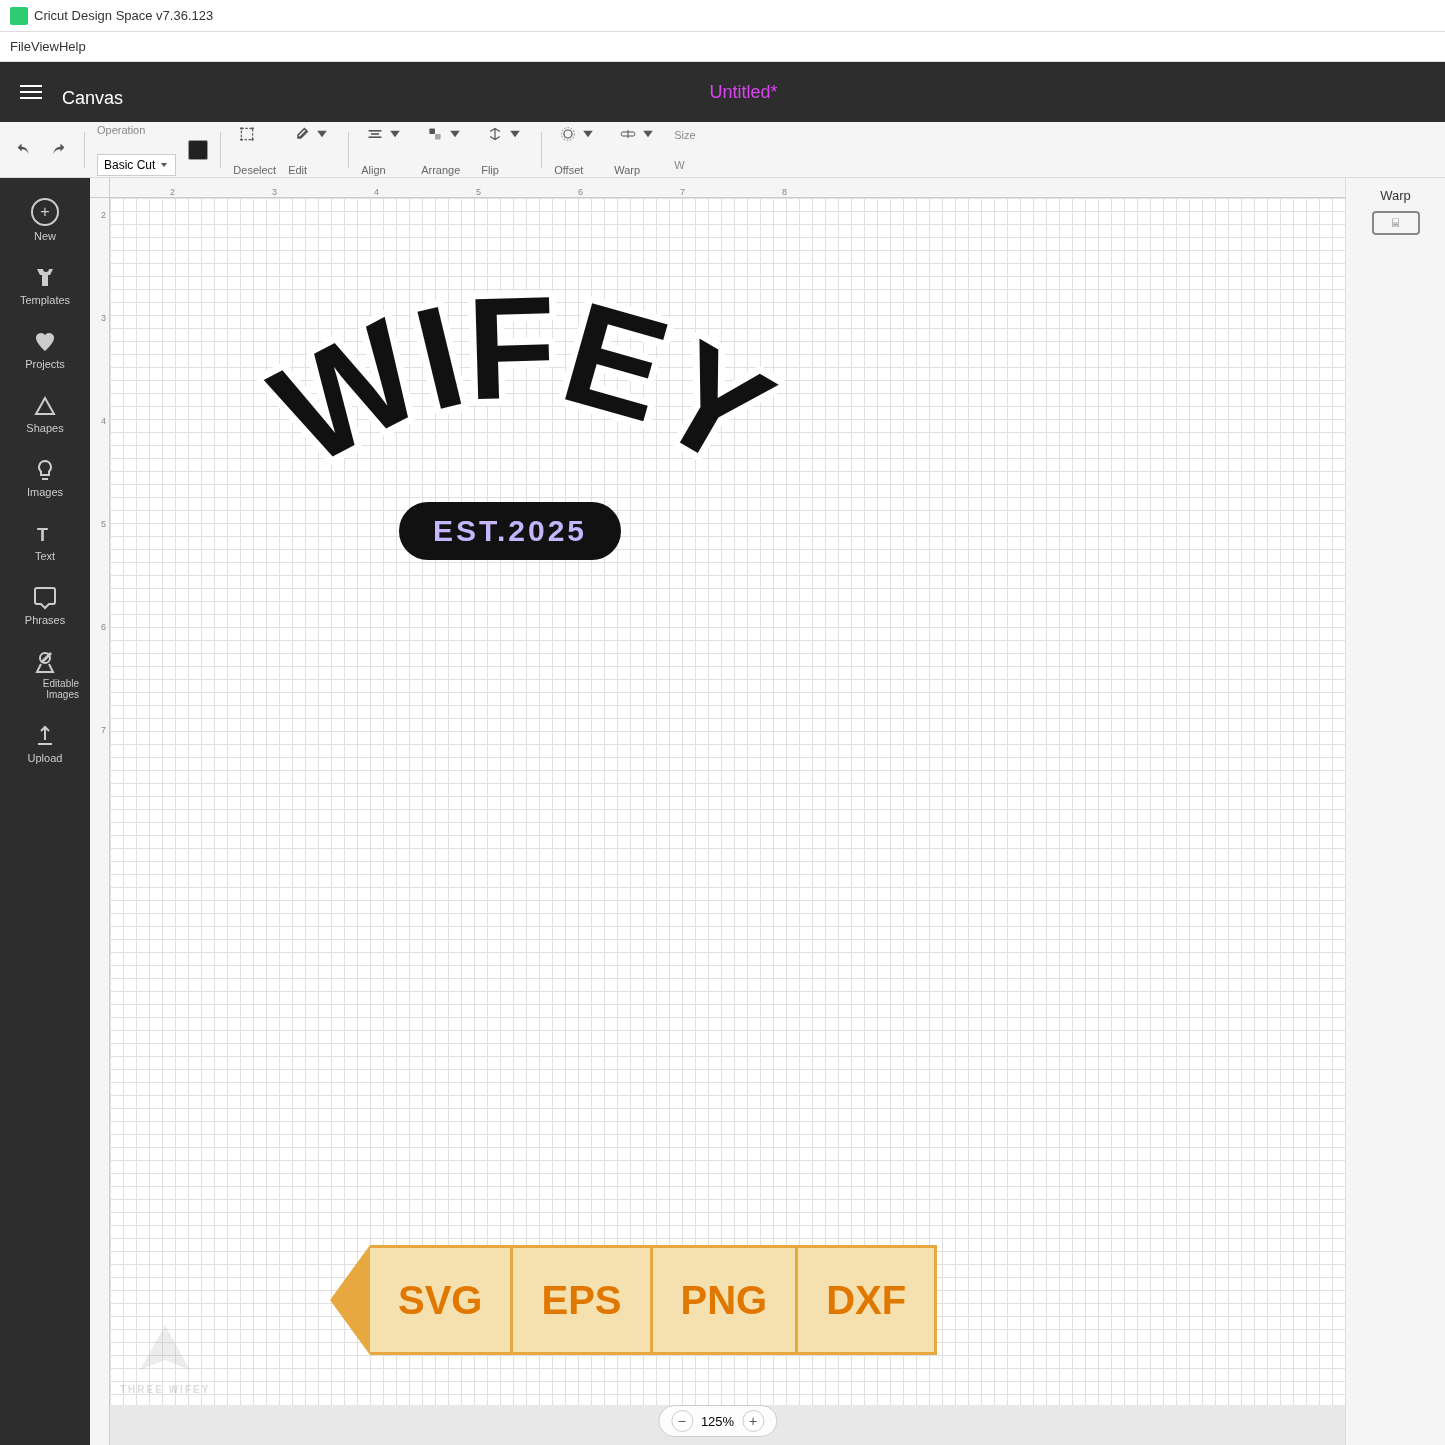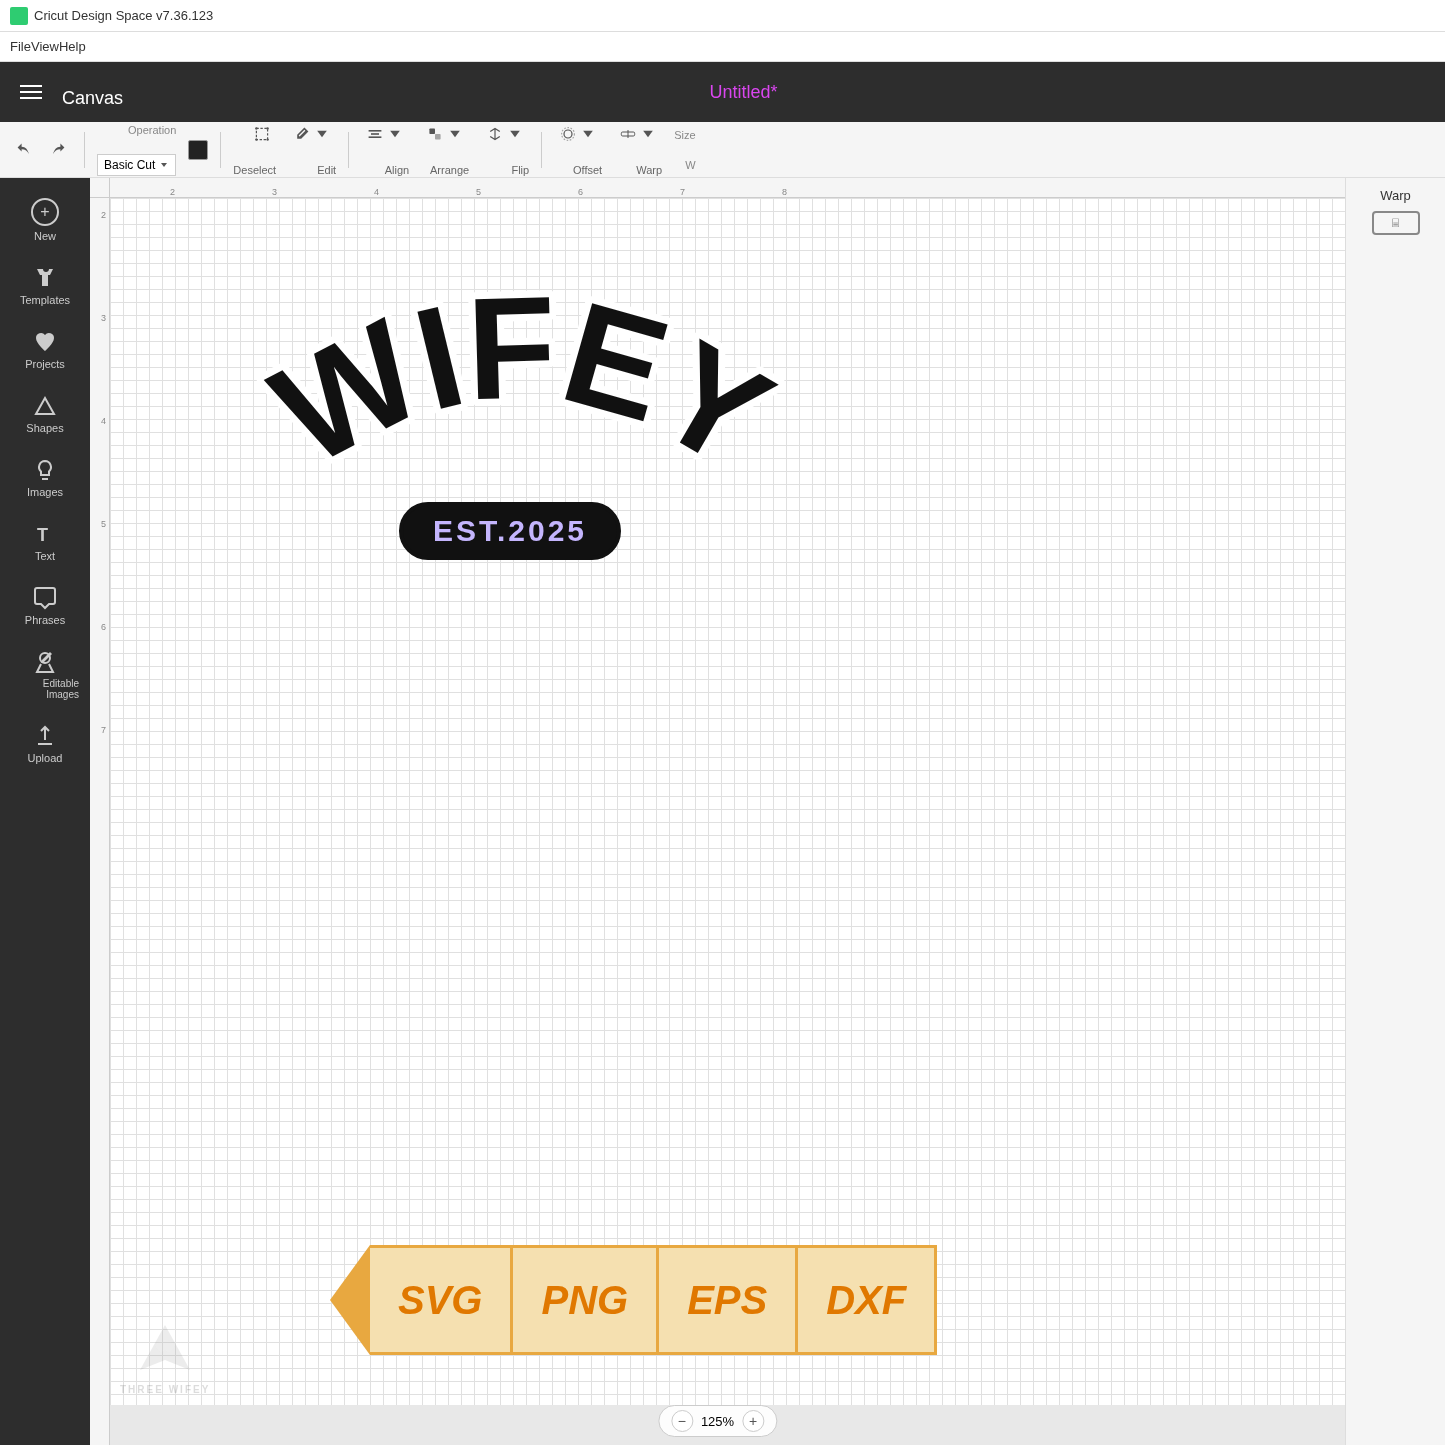--- a/index.html
+++ b/index.html
@@ -99,21 +99,21 @@
       font-size: 12px; background: white; cursor: pointer;
     }
     .color-swatch {
       width: 20px; height: 20px; background: #222; border: 1px solid #999; border-radius: 2px;
     }
 
     .toolbar-label {
       font-size: 11px; color: #666; text-align: center; line-height: 1.2;
     }
     .toolbar-col {
-      display: flex; flex-direction: column; align-items: flex-end; gap: 18px;
+      display: flex; flex-direction: column; align-items: flex-start; gap: 18px;
     }
     .toolbar-row-label {
       font-size: 11px; color: #888;
     }
 
     
     .layout {
       display: flex;
       height: calc(1445px - 32px - 30px - 60px - 56px);
     }
@@ -213,21 +213,20 @@
       height: 110px;
       display: flex;
       align-items: center;
       border: 3px solid #e8a840;
       border-left: none;
     }
     .banner-formats {
       display: flex;
       align-items: flex-start;
       height: 100%;
-      font-style: italic;
     }
     .format-item {
       padding: 0 28px;
       font-size: 40px;
       font-weight: 900;
       color: #e07800;
       font-family: 'Arial Black', sans-serif;
       border-right: 3px solid #e8a840;
       height: 100%;
       display: flex;
@@ -568,22 +567,22 @@
         ">
           <span>EST.2025</span>
         </div>
       </div>
 
       <div class="format-banner">
         <div class="banner-arrow"></div>
         <div class="banner-body">
           <div class="banner-formats">
             <div class="format-item">SVG</div>
+            <div class="format-item">EPS</div>
             <div class="format-item">PNG</div>
-            <div class="format-item">EPS</div>
             <div class="format-item" style="border-right:none">DXF</div>
           </div>
         </div>
       </div>
 
       <div style="position:absolute;bottom:10px;left:10px;opacity:0.2;text-align:center">
         <svg width="80" height="60" viewBox="0 0 80 60">
           <path d="M40 5 L15 50 L40 40 L65 50 Z" fill="#888" opacity="0.8"></path>
           <path d="M30 25 Q40 15 50 25 Q45 35 40 30 Q35 35 30 25Z" fill="#aaa"></path>
         </svg>

